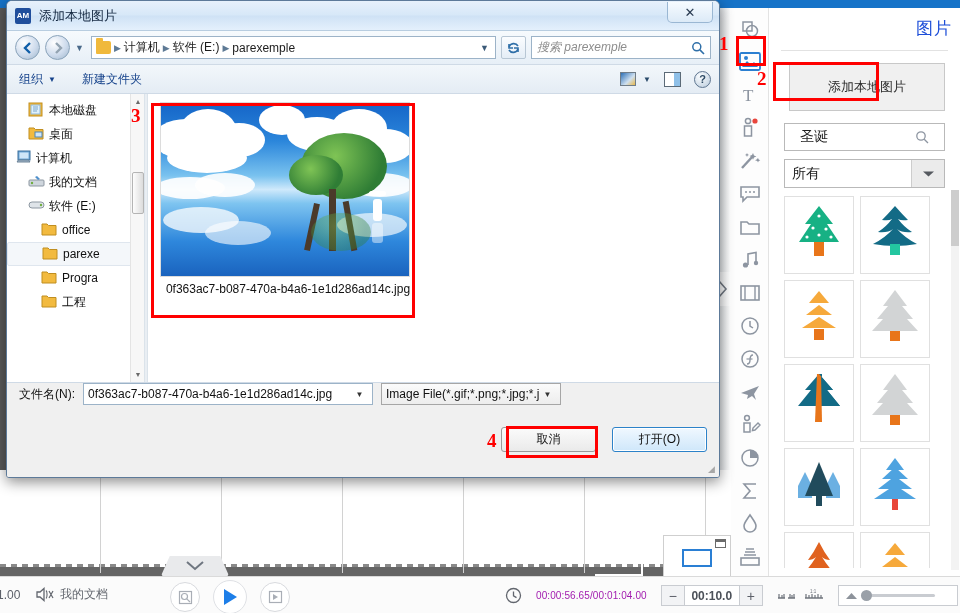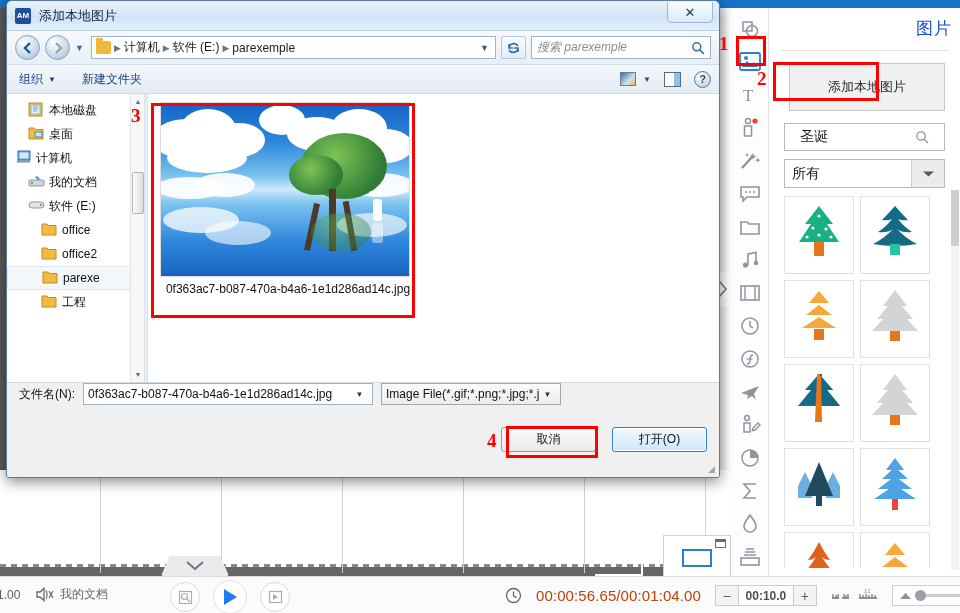--- a/index.html
+++ b/index.html
@@ -59,21 +59,21 @@
   }
   .pb-rate { position:absolute; left:-3px; top:11px; font-size:12px; color:#5c6069; }
   .pb-mute { position:absolute; left:36px; top:9px; display:flex; align-items:center; gap:5px; }
   .pb-mute-label { font-size:12px; color:#62666e; }
   .pb-center { position:absolute; left:170px; top:3px; display:flex; align-items:center; gap:13px; }
   .rnd-btn { width:30px; height:30px; border-radius:50%; border:1px solid #d8dade; background:#fff;
             display:flex; align-items:center; justify-content:center; }
   .play-btn { width:34px; height:34px; border-radius:50%; border:1px solid #dfe1e5; background:#fff;
             display:flex; align-items:center; justify-content:center; }
   .pb-right { position:absolute; left:505px; top:0; height:37px; display:flex; align-items:center; gap:14px; }
-  .pb-time { font-size:15px; color:#c2410c; letter-spacing:.1px; }
+  .pb-time { font-size:10px; color:#a21caf; letter-spacing:.1px; }
   .stepper { display:flex; align-items:center; height:21px; border:1px solid #c9ccd1; background:#fff; }
   .stepper .sb { width:23px; height:19px; display:flex; align-items:center; justify-content:center;
      background:#f2f3f5; color:#5c6069; font-size:14px; }
   .stepper .sv { min-width:54px; text-align:center; font-size:12px; font-weight:bold; color:#4c5159; }
   .stepper .sb.right { border-left:1px solid #c9ccd1; }
   .stepper .sb.left { border-right:1px solid #c9ccd1; }
   .zoom-slider { width:120px; height:21px; border:1px solid #c9ccd1; background:#fff;
      display:flex; align-items:center; padding:0 6px; position:relative; }
   .zs-track { position:absolute; left:22px; right:22px; height:3px; background:#c9ccd1; border-radius:2px; }
   .zs-knob { position:absolute; left:22px; width:11px; height:11px; border-radius:50%; background:#9aa0a8; }
@@ -665,31 +665,31 @@
                 <circle cx="13" cy="7" r="1.2" fill="#6fae3f"></circle>
               </svg></span>
             <span>软件 (E:)</span>
           </div>
           <div class="tree-row" style="padding-left: 34px;">
             <span class="ic"><svg width="16" height="14" viewBox="0 0 16 14">
                 <path d="M1 2h5l1.5 1.5H15V13H1z" fill="#f2ba3f" stroke="#c08e20"></path>
               </svg></span>
             <span>office</span>
           </div>
+          <div class="tree-row sel" style="padding-left: 34px;">
+            <span class="ic"><svg width="16" height="14" viewBox="0 0 16 14">
+                <path d="M1 2h5l1.5 1.5H15V13H1z" fill="#f2ba3f" stroke="#c08e20"></path>
+              </svg></span>
+            <span>parexe</span>
+          </div>
           <div class="tree-row" style="padding-left: 34px;">
             <span class="ic"><svg width="16" height="14" viewBox="0 0 16 14">
                 <path d="M1 2h5l1.5 1.5H15V13H1z" fill="#f2ba3f" stroke="#c08e20"></path>
               </svg></span>
-            <span>office2</span>
-          </div>
-          <div class="tree-row sel" style="padding-left: 34px;">
-            <span class="ic"><svg width="16" height="14" viewBox="0 0 16 14">
-                <path d="M1 2h5l1.5 1.5H15V13H1z" fill="#f2ba3f" stroke="#c08e20"></path>
-              </svg></span>
-            <span>parexe</span>
+            <span>Progra</span>
           </div>
           <div class="tree-row" style="padding-left: 34px;">
             <span class="ic"><svg width="16" height="14" viewBox="0 0 16 14">
                 <path d="M1 2h5l1.5 1.5H15V13H1z" fill="#f2ba3f" stroke="#c08e20"></path>
               </svg></span>
             <span>工程</span>
           </div>
         </div>
       <div class="tree-scroll">
         <div class="ts-up">▲</div>

